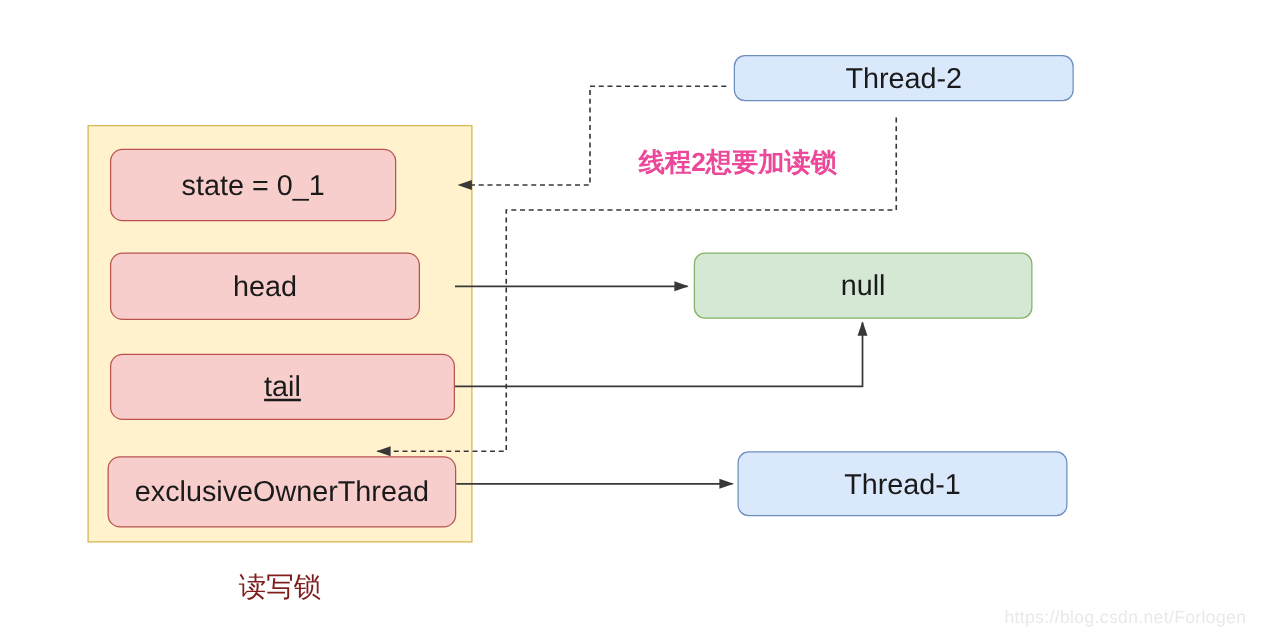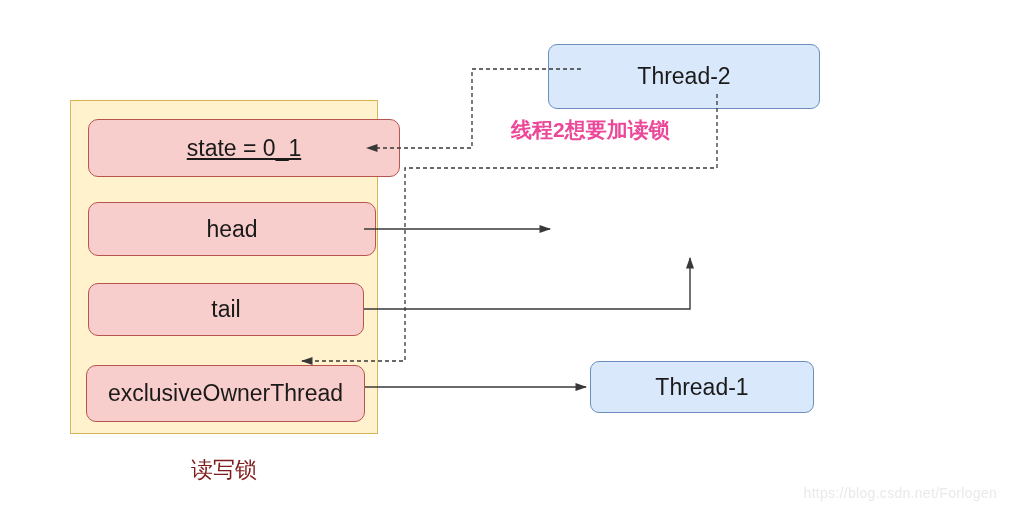--- a/index.html
+++ b/index.html
@@ -12,36 +12,36 @@
   .group {
     position:absolute; left:70px; top:100px; width:308px; height:334px;
     background:#fff2cc; border:1.4px solid #d6b656; box-sizing:border-box; z-index:1;
   }
   .field {
     position:absolute; background:#f8cecc; border:1.4px solid #b85450;
     border-radius:10px; box-sizing:border-box; z-index:2;
     display:flex; align-items:center; justify-content:center;
     font-size:23px; color:#1a1a1a; white-space:nowrap;
   }
-  .f-state { left:88px;  top:119px; width:312px; height:58px;text-decoration:underline; }
-  .f-head  { left:88px;  top:202px; width:288px; height:54px; }
-  .f-tail  { left:88px;  top:283px; width:276px; height:53px; }
+  .f-state { left:88px;  top:119px; width:229px; height:58px; }
+  .f-head  { left:88px;  top:202px; width:248px; height:54px; }
+  .f-tail  { left:88px;  top:283px; width:276px; height:53px;text-decoration:underline; }
   .f-eot   { left:86px;  top:365px; width:279px; height:57px; }
   
 
   .node {
     position:absolute; box-sizing:border-box; border-radius:9px; z-index:2;
     display:flex; align-items:center; justify-content:center;
     font-size:23px; color:#1a1a1a; white-space:nowrap;
   }
   .node-blue  { background:#dae8fc; border:1.4px solid #6c8ebf; }
   .node-green { background:#d5e8d4; border:1.4px solid #82b366; }
-  .n-thread2 { left:548px; top:44px;  width:272px; height:65px;text-align:center; }
+  .n-thread2 { left:587px; top:44px;  width:272px; height:37px;text-align:center; }
   .n-null    { left:555px; top:202px; width:271px; height:53px; }
-  .n-thread1 { left:590px; top:361px; width:224px; height:52px; }
+  .n-thread1 { left:590px; top:361px; width:264px; height:52px; }
 
   .caption {
     position:absolute; left:70px; top:455px; width:308px; text-align:center;
     font-size:22px; color:#7f1d1d; z-index:2;
   }
   .annotation {
     position:absolute; font-size:21px; font-weight:bold; color:#ec4899;
     white-space:nowrap; z-index:3;
   }
   .a-read  { left:511px; top:116px; }
@@ -70,20 +70,23 @@
   </div>
   <div class="field f-eot">
     <span>exclusiveOwnerThread</span>
   </div>
 
   <div class="caption">读写锁</div>
 
   <div class="node node-blue n-thread2">
     <span>Thread-2</span>
   </div>
+  <div class="node node-green n-null">
+    <span>null</span>
+  </div>
   <div class="node node-blue n-thread1">
     <span>Thread-1</span>
   </div>
 
   <div class="annotation a-read">线程2想要加读锁</div>
 
   <div class="watermark">https://blog.csdn.net/Forlogen</div>
 
   <svg class="arrow-layer" width="1009" height="513" viewBox="0 0 1009 513">
     <defs>

